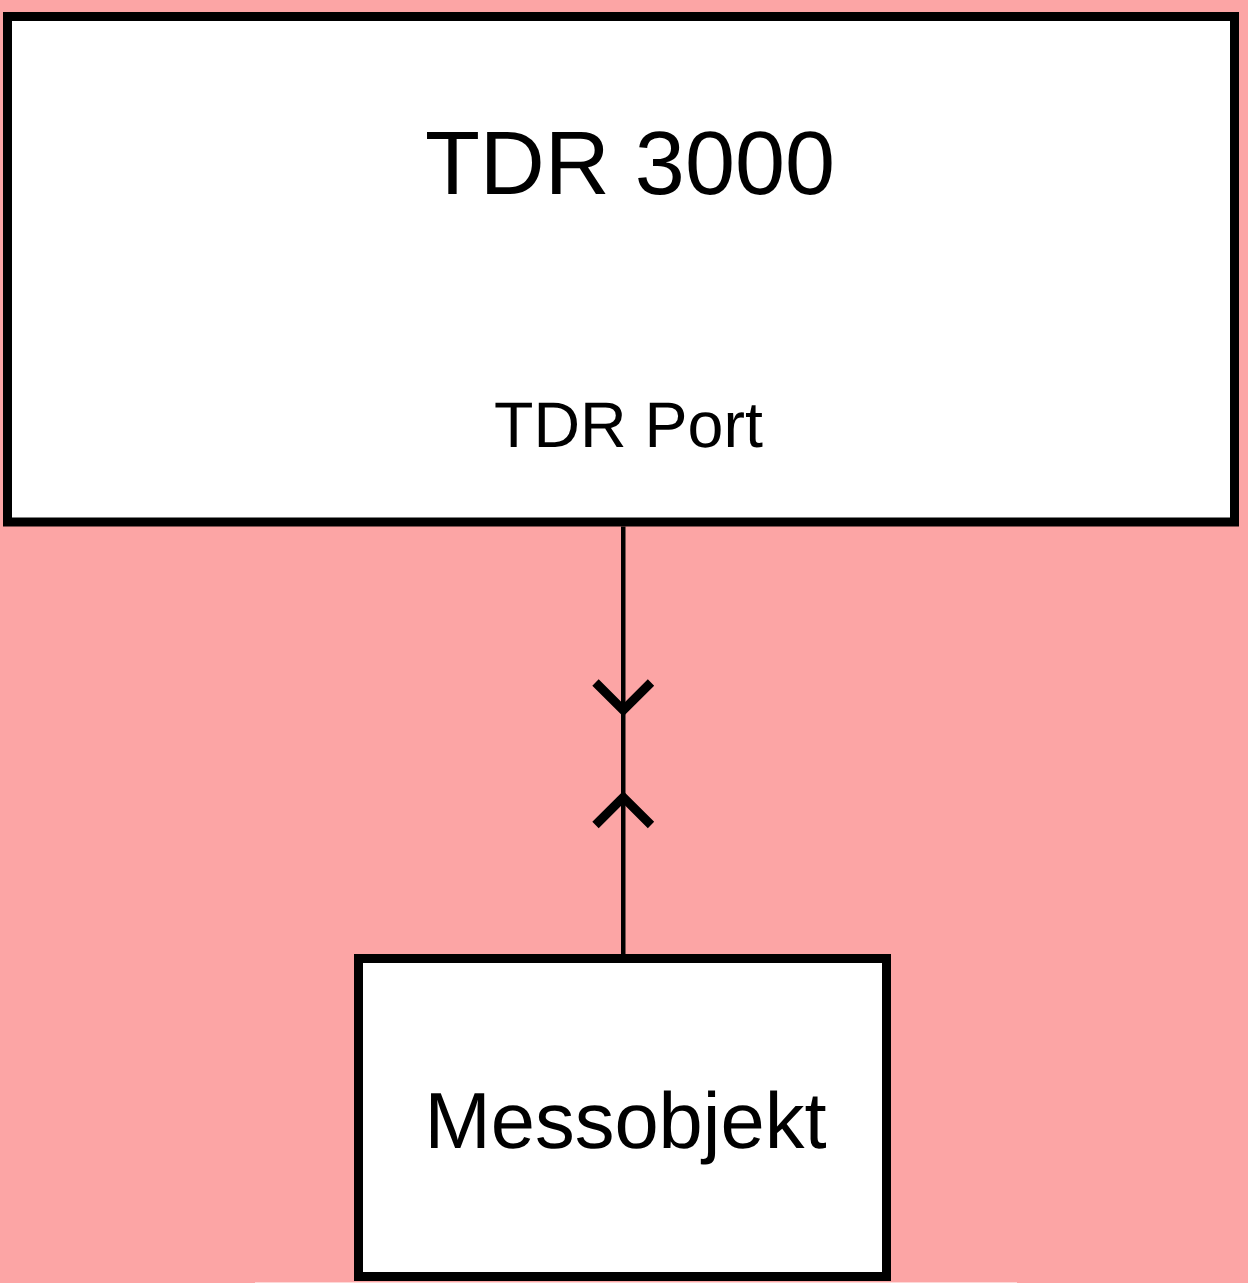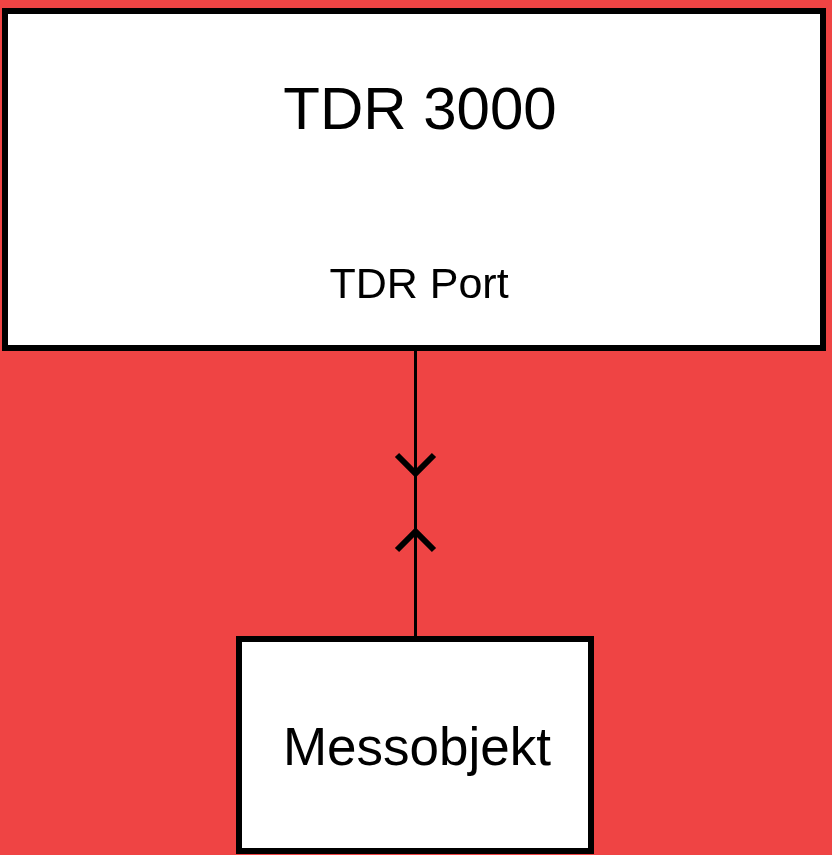--- a/index.html
+++ b/index.html
@@ -8,21 +8,21 @@
     padding: 0;
     background: #ffffff;
   }
   body {
     font-family: "Liberation Sans", sans-serif;
   }
   #diagram-canvas {
     position: relative;
     width: 832px;
     height: 855px;
-    background: #ef4444;
+    background: #fca5a5;
     overflow: hidden;
   }
   #diagram-svg {
     position: absolute;
     top: 0;
     left: 0;
     width: 832px;
     height: 855px;
     display: block;
   }

